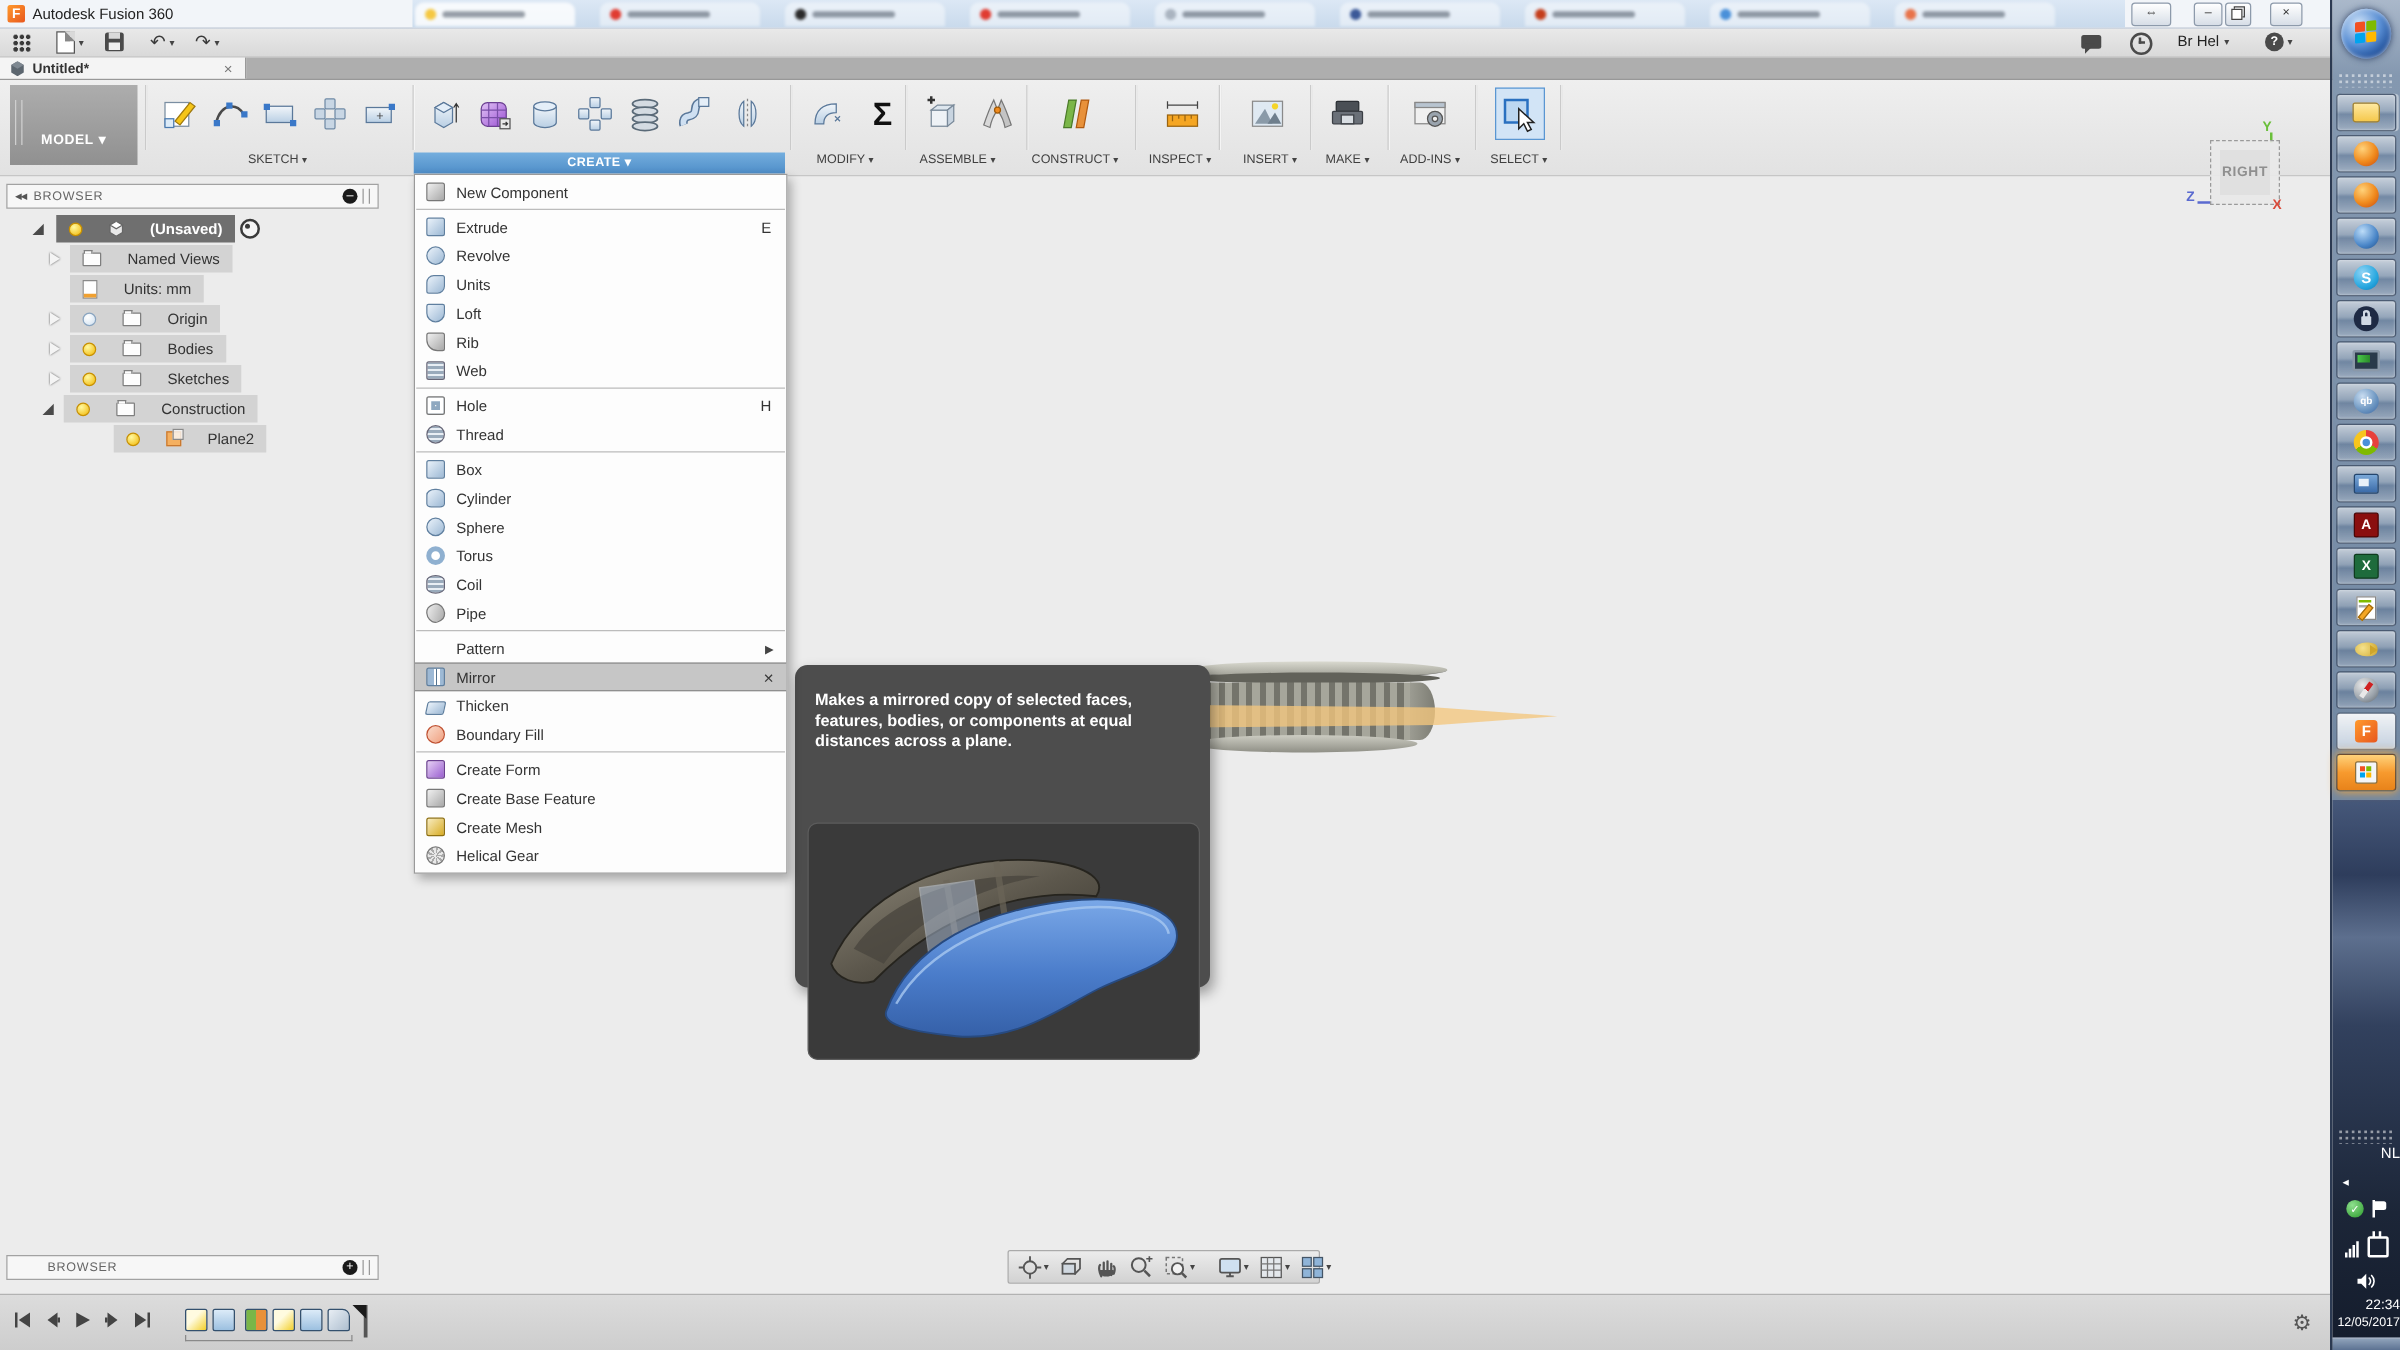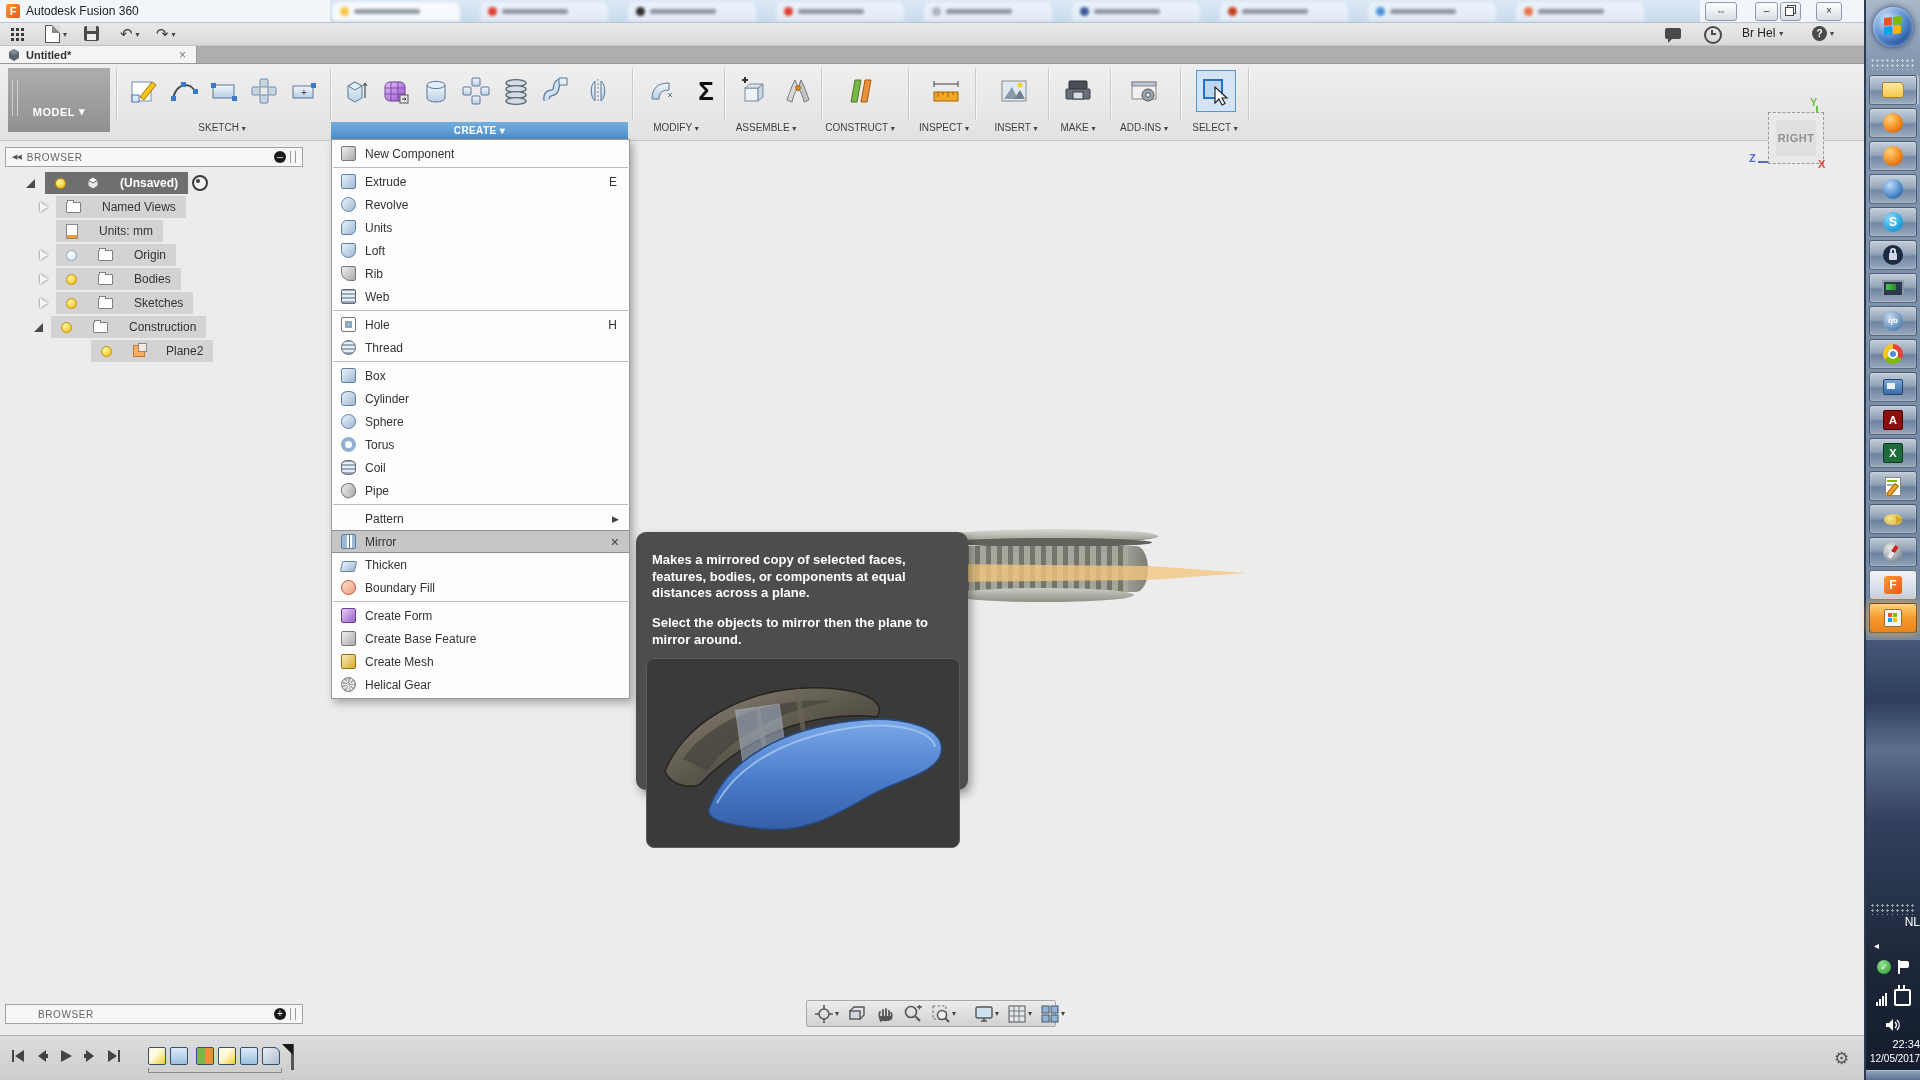--- a/index.html
+++ b/index.html
@@ -631,21 +631,20 @@
         <span class="ml">Create Mesh</span>
       </div>
     <div class="mrow">
         <span class="mi gray rd" style="background:repeating-conic-gradient(#aaa 0 20deg,#e8e8e8 20deg 40deg);"></span>
         <span class="ml">Helical Gear</span>
       </div>
   </div>
 
   <div class="abs" id="tooltip">
     <p>Makes a mirrored copy of selected faces, features, bodies, or components at equal distances across a plane.</p>
-    <p>Select the objects to mirror then the plane to mirror around.</p>
     <div id="ttimg">
       <svg width="312" height="188" viewBox="0 0 312 188">
         <defs>
           <linearGradient id="shg" x1="0" y1="0" x2="1" y2="1">
               <stop offset="0" stop-color="#8f897a"></stop>
               <stop offset="0.5" stop-color="#5c574c"></stop>
               <stop offset="1" stop-color="#36332c"></stop>
             </linearGradient>
           <linearGradient id="blg" x1="0" y1="0" x2="0" y2="1">
               <stop offset="0" stop-color="#7aa8e8"></stop>

